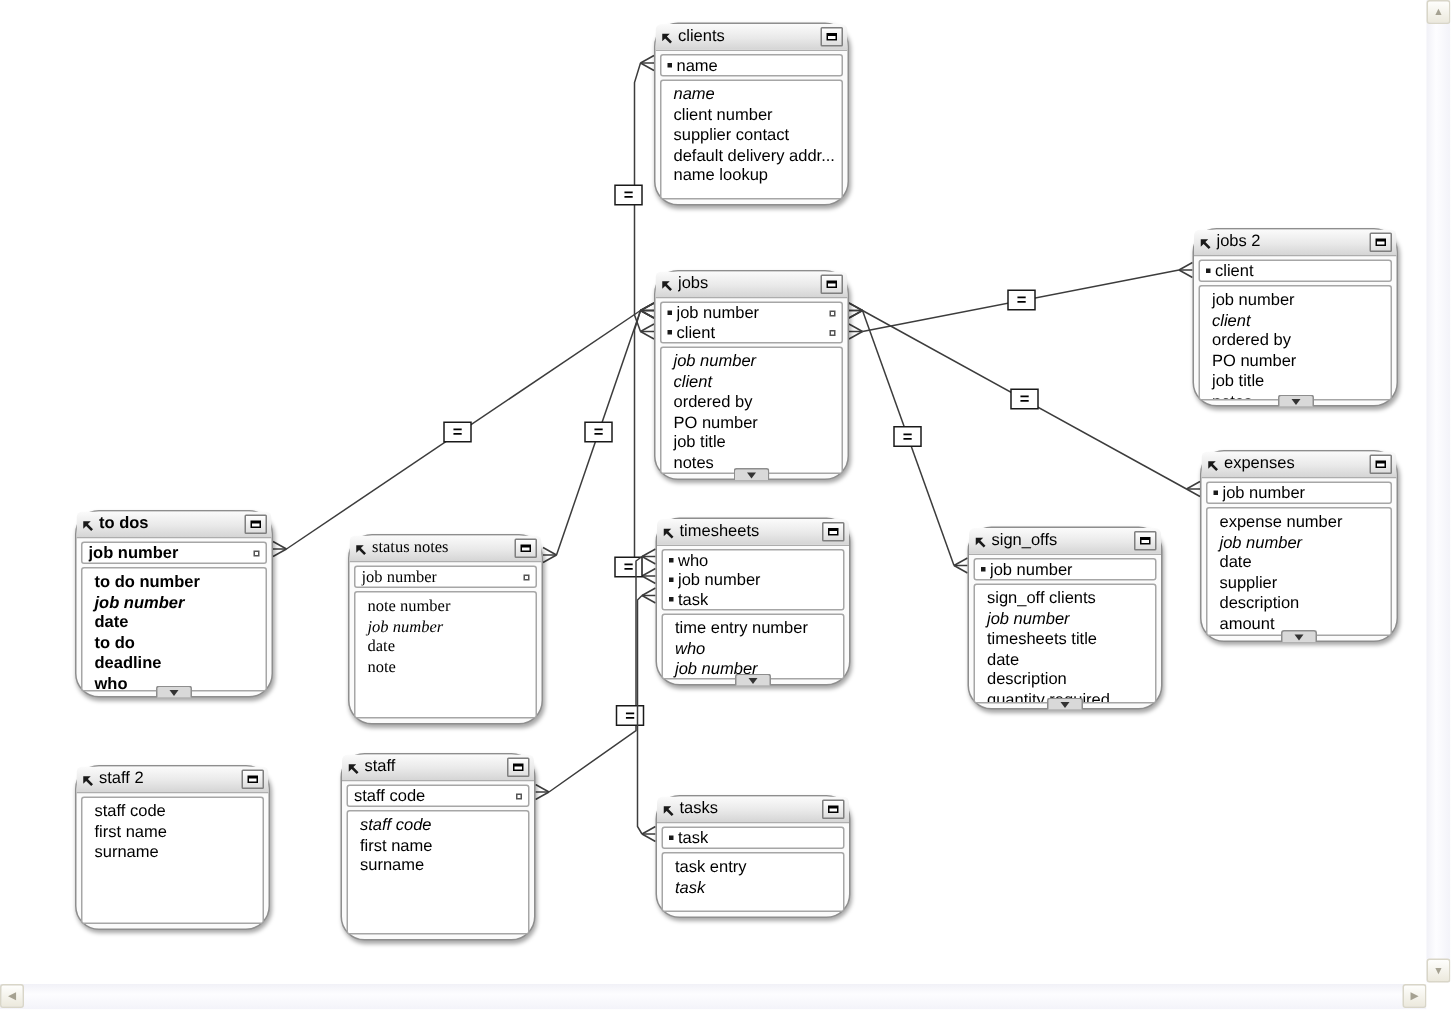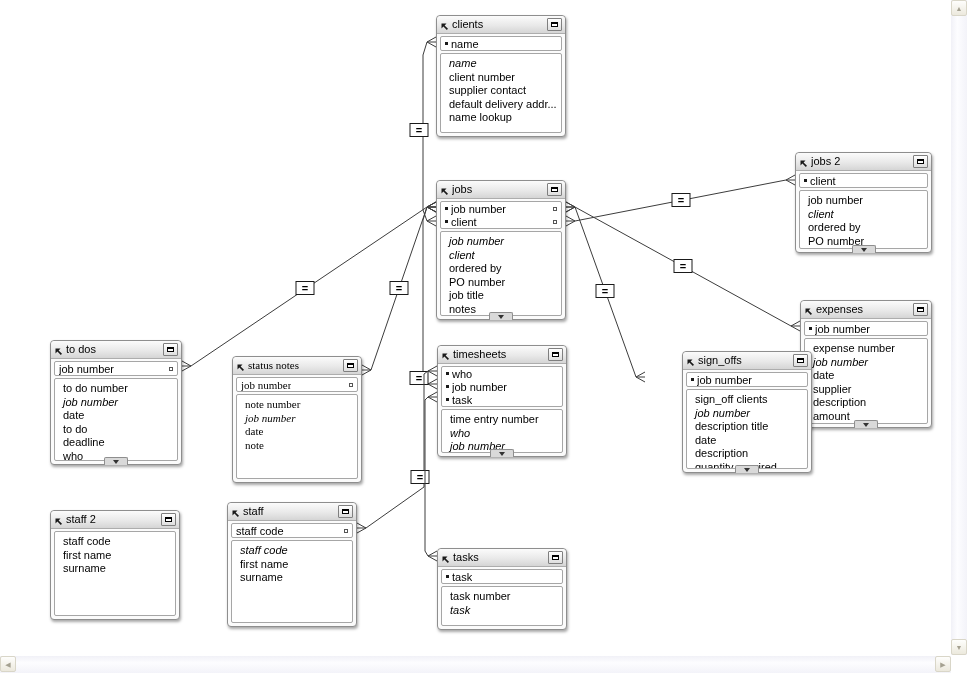--- a/index.html
+++ b/index.html
@@ -1,20 +1,20 @@
 <!DOCTYPE html>
 <html><head>
 <meta charset="utf-8">
 <style>
   html,body{margin:0;padding:0;background:#fff;font-family:"Liberation Sans",sans-serif;}
   #stage{position:relative;width:967px;height:673px;background:#fff;overflow:hidden;}
   #connector-layer{position:absolute;left:0;top:0;z-index:1;}
   #tables-layer{position:absolute;left:0;top:0;width:100%;height:100%;z-index:2;pointer-events:none;}
 
-  .tbl{position:absolute;background:#fbfbfb;border:1px solid #8e8e8e;border-radius:4px;
+  .tbl{position:absolute;background:#fbfbfb;border:1px solid #8e8e8e;border-radius:16px;
        box-shadow:1px 2px 3px rgba(0,0,0,.35);display:flex;flex-direction:column;
        pointer-events:auto;box-sizing:border-box;}
   .thead{height:17px;flex:none;display:flex;align-items:center;gap:3px;padding:0 3px 0 4px;
          background:linear-gradient(180deg,#fbfbfb 0%,#e9e9e9 55%,#d5d5d5 100%);
          border-bottom:1px solid #adadad;border-radius:4px 4px 0 0;font-size:11px;color:#000;}
   .ticon{flex:none;width:8px;height:8px;}
   .ttitle{flex:1;white-space:nowrap;overflow:hidden;line-height:17px;}
   .cbtn{flex:none;width:13px;height:11px;border:1px solid #7f7f7f;border-radius:1px;
         background:linear-gradient(#ffffff,#dedede);display:flex;align-items:center;justify-content:center;}
   .cbtn i{display:block;width:7px;height:5px;border:1px solid #000;border-top-width:2px;box-sizing:border-box;background:#fff;}
@@ -197,21 +197,21 @@
           <div class="frow it">client</div>
           <div class="frow">ordered by</div>
           <div class="frow">PO number</div>
           <div class="frow">job title</div>
           <div class="frow">notes</div>
         </div>
         <div class="more">
           <b></b>
         </div>
       </div>
-      <div class="tbl" style="left: 795px; top: 152px; width: 137px; height: 101px;">
+      <div class="tbl" style="left: 795px; top: 152px; width: 137px; height: 119px;">
         <div class="thead">
           <div class="ticon"><svg width="8" height="8" viewBox="0 0 8 8">
               <path d="M0.5,0.5 L5.5,0.5 L3.6,2.4 L7,5.8 L5.8,7 L2.4,3.6 L0.5,5.5 Z" fill="#1a1a1a"></path>
             </svg></div>
           <div class="ttitle">jobs 2</div>
           <div class="cbtn">
             <i></i>
           </div>
         </div>
         <div class="keybox">
@@ -253,40 +253,40 @@
           <div class="frow it">job number</div>
           <div class="frow">date</div>
           <div class="frow">supplier</div>
           <div class="frow">description</div>
           <div class="frow">amount</div>
         </div>
         <div class="more">
           <b></b>
         </div>
       </div>
-      <div class="tbl" style="left: 645px; top: 351px; width: 130px; height: 122px; margin-left: 37px;">
+      <div class="tbl" style="left: 645px; top: 351px; width: 130px; height: 122px;">
         <div class="thead">
           <div class="ticon"><svg width="8" height="8" viewBox="0 0 8 8">
               <path d="M0.5,0.5 L5.5,0.5 L3.6,2.4 L7,5.8 L5.8,7 L2.4,3.6 L0.5,5.5 Z" fill="#1a1a1a"></path>
             </svg></div>
           <div class="ttitle">sign_offs</div>
           <div class="cbtn">
             <i></i>
           </div>
         </div>
         <div class="keybox">
           <div class="krow">
             <div class="ldot"></div>
             <div class="nm">job number</div>
           </div>
         </div>
         <div class="fbox">
           <div class="frow">sign_off clients</div>
           <div class="frow it">job number</div>
-          <div class="frow">description title</div>
+          <div class="frow">timesheets title</div>
           <div class="frow">date</div>
           <div class="frow">description</div>
           <div class="frow">quantity required</div>
         </div>
         <div class="more">
           <b></b>
         </div>
       </div>
       <div class="tbl" style="left: 437px; top: 345px; width: 130px; height: 112px;">
         <div class="thead">
@@ -317,42 +317,42 @@
           <div class="frow it">who</div>
           <div class="frow it">job number</div>
           <div class="frow">date</div>
           <div class="frow it">task</div>
           <div class="frow">task notes</div>
         </div>
         <div class="more">
           <b></b>
         </div>
       </div>
-      <div class="tbl" style="left: 437px; top: 530px; width: 130px; height: 82px; margin-top: 18px;">
+      <div class="tbl" style="left: 437px; top: 530px; width: 130px; height: 82px;">
         <div class="thead">
           <div class="ticon"><svg width="8" height="8" viewBox="0 0 8 8">
               <path d="M0.5,0.5 L5.5,0.5 L3.6,2.4 L7,5.8 L5.8,7 L2.4,3.6 L0.5,5.5 Z" fill="#1a1a1a"></path>
             </svg></div>
           <div class="ttitle">tasks</div>
           <div class="cbtn">
             <i></i>
           </div>
         </div>
         <div class="keybox">
           <div class="krow">
             <div class="ldot"></div>
             <div class="nm">task</div>
           </div>
         </div>
         <div class="fbox">
-          <div class="frow">task number</div>
+          <div class="frow">task entry</div>
           <div class="frow it">task</div>
         </div>
       </div>
-      <div class="tbl" style="left: 50px; top: 340px; width: 132px; height: 125px;">
+      <div class="tbl" style="left: 50px; top: 340px; width: 132px; height: 125px; font-weight: bold;">
         <div class="thead">
           <div class="ticon"><svg width="8" height="8" viewBox="0 0 8 8">
               <path d="M0.5,0.5 L5.5,0.5 L3.6,2.4 L7,5.8 L5.8,7 L2.4,3.6 L0.5,5.5 Z" fill="#1a1a1a"></path>
             </svg></div>
           <div class="ttitle">to dos</div>
           <div class="cbtn">
             <i></i>
           </div>
         </div>
         <div class="keybox">

